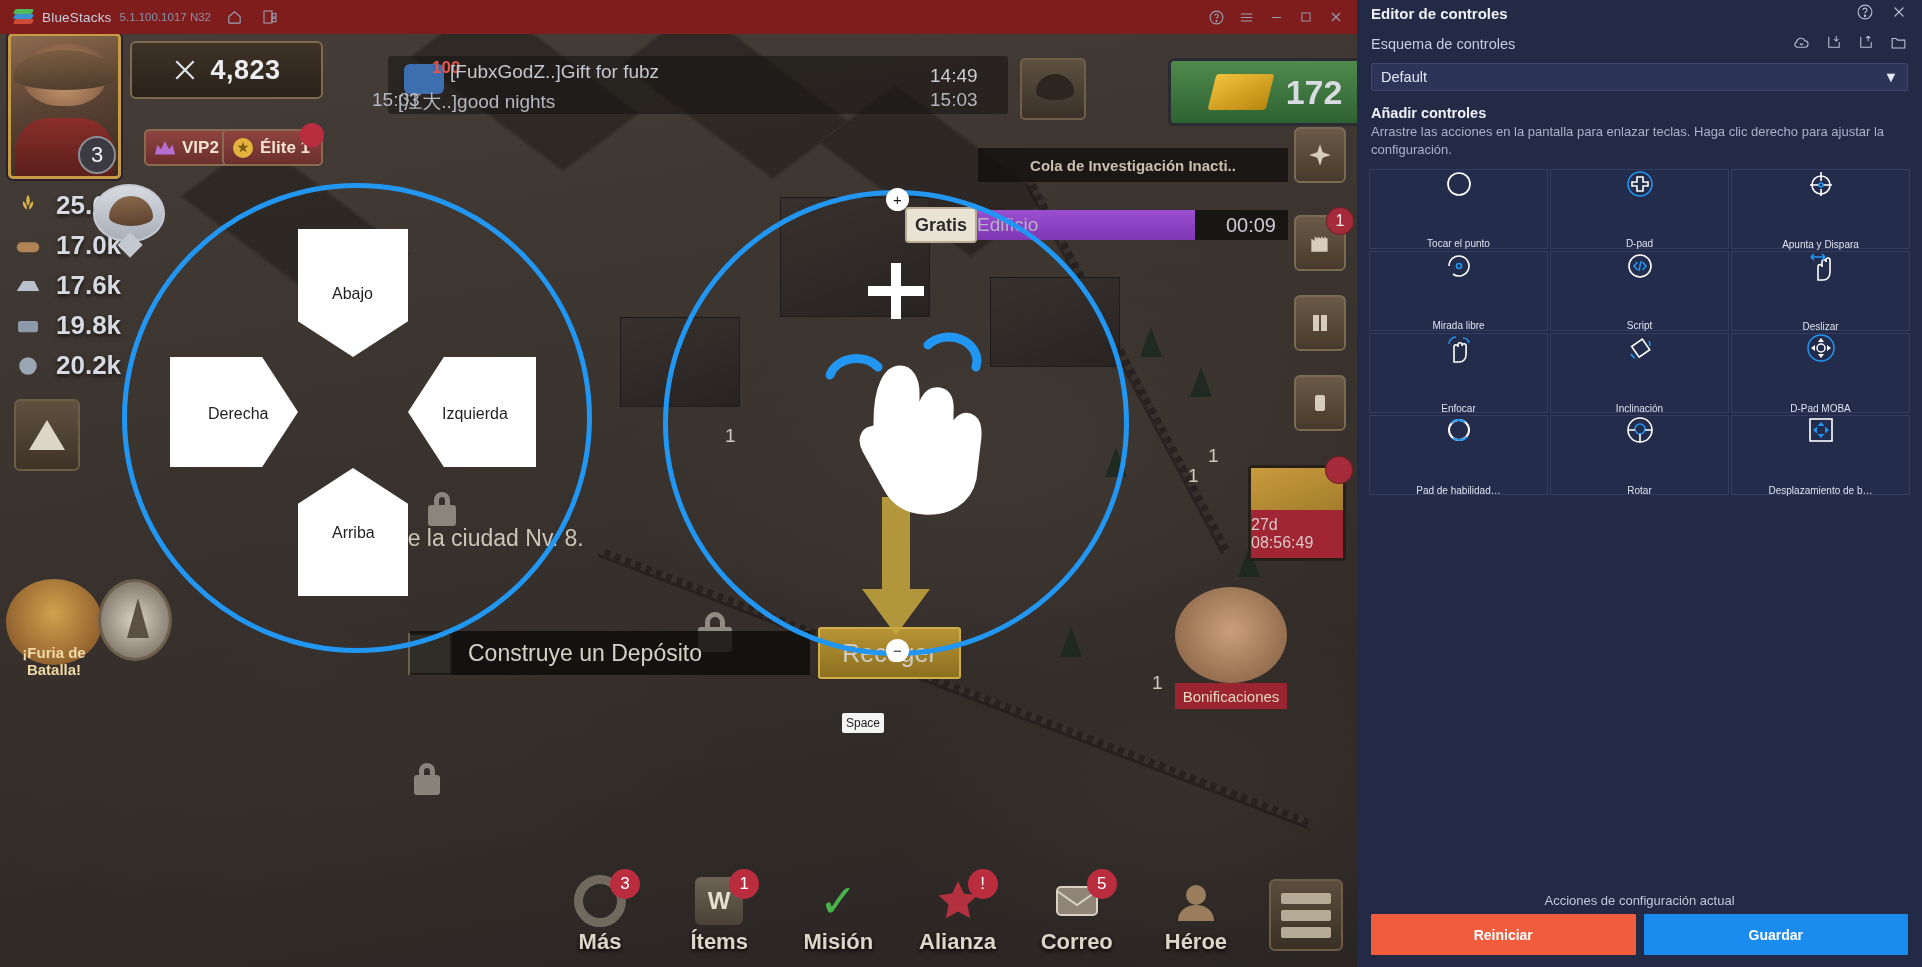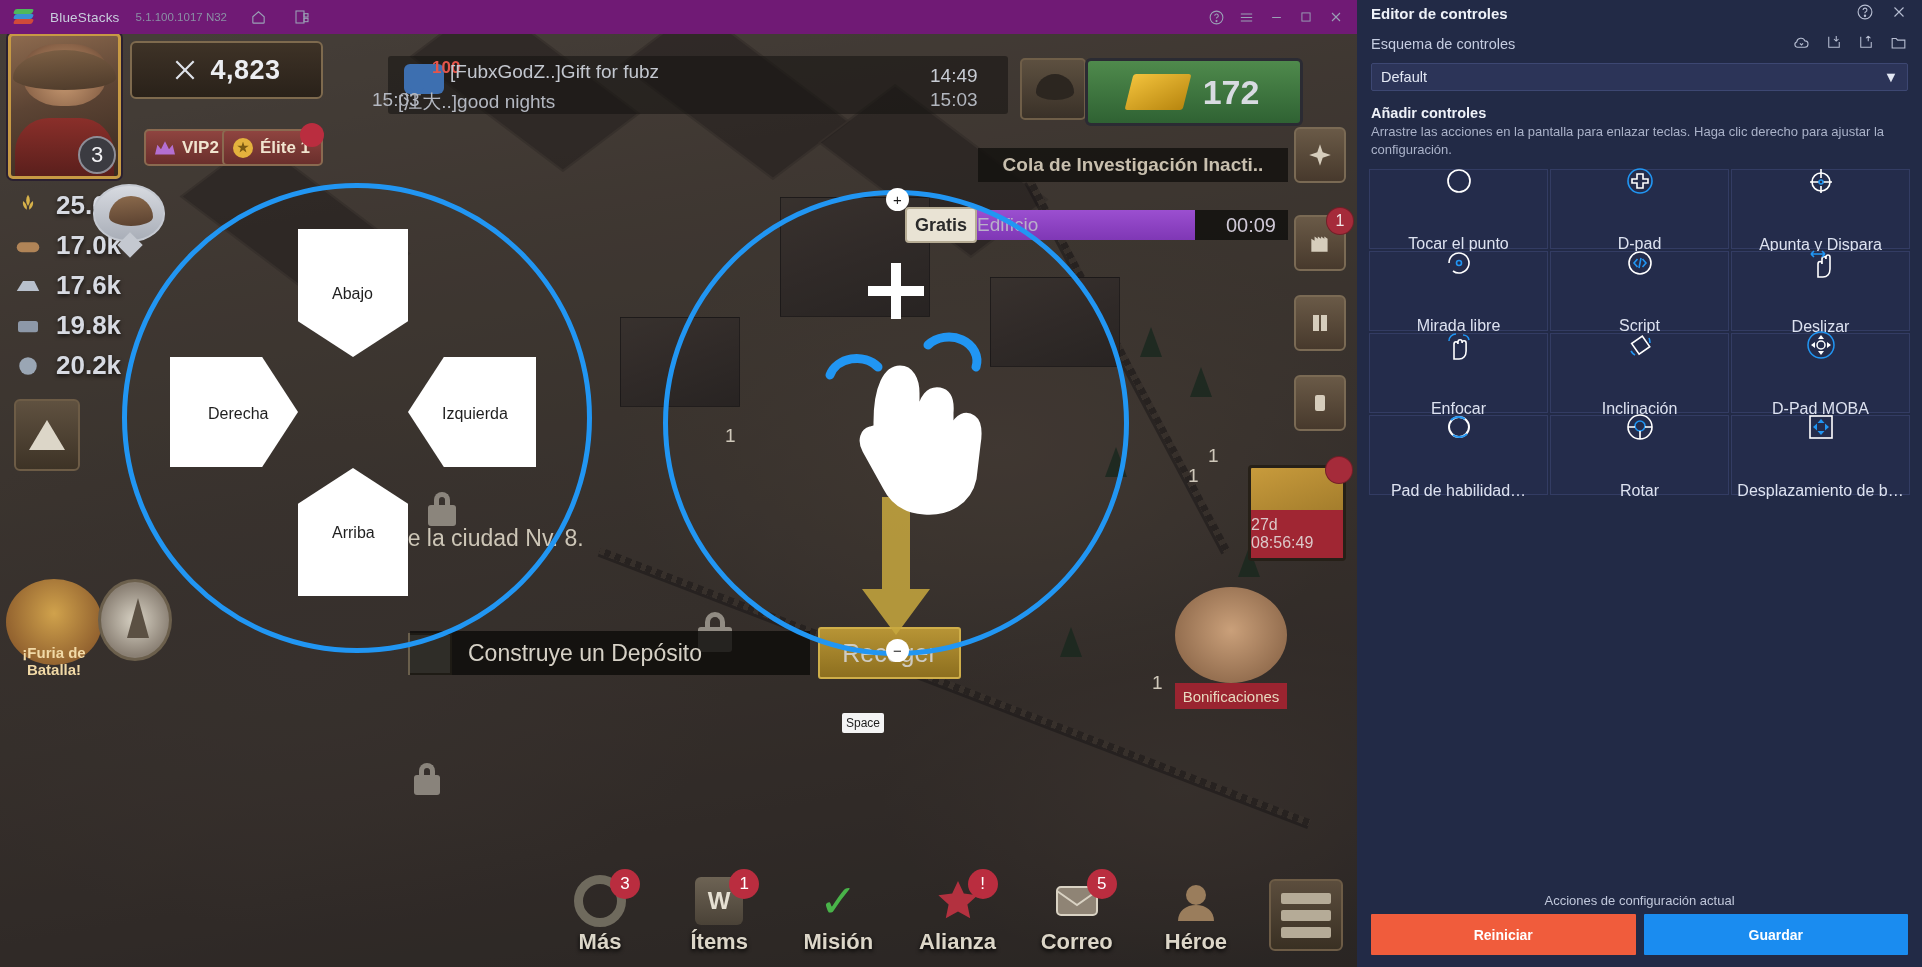--- a/index.html
+++ b/index.html
@@ -4,21 +4,21 @@
 <style>
   html,body{margin:0;padding:0;background:#1b2132;}
   *{box-sizing:border-box;}
   body{width:1922px;height:967px;overflow:hidden;font-family:"Liberation Sans",sans-serif;}
 
   .app{position:relative;width:1922px;height:967px;display:flex;}
 
   
   .bs-window{position:relative;width:1357px;height:967px;background:#151a2b;overflow:hidden;}
 
-  .titlebar{position:relative;height:27px;background:#701a75;display:flex;align-items:center;padding:17px 6px;z-index:40;gap:8px;}
+  .titlebar{position:relative;height:27px;background:#7f1d1d;display:flex;align-items:center;padding:17px 6px;z-index:40;}
   .bs-logo{width:19px;height:17px;position:relative;margin:0 9px 0 8px;}
   .bs-logo i{position:absolute;left:0;width:19px;height:5px;border-radius:2px;display:block;transform:skewX(-22deg);}
   .bs-logo i:nth-child(1){top:0;background:#4fb85c;}
   .bs-logo i:nth-child(2){top:5px;background:#3a8fd4;}
   .bs-logo i:nth-child(3){top:10px;background:#d04a3a;}
   .tb-title{color:#c9cedd;font-size:13.5px;letter-spacing:.2px;}
   .tb-ver{color:#8a90a5;font-size:11.5px;margin-left:8px;}
   .tb-ico{width:26px;height:22px;display:flex;align-items:center;justify-content:center;color:#9aa1b6;margin-left:10px;}
   .tb-right{margin-left:auto;display:flex;align-items:center;}
   .tb-right .tb-ico{margin-left:0;width:30px;}
@@ -88,27 +88,27 @@
   .chat-bub:after{content:"";position:absolute;left:6px;bottom:-8px;border:7px solid transparent;border-top-color:#3d6fb0;}
   .chat-cnt{position:absolute;left:44px;top:2px;color:#e4554b;font-size:17px;font-weight:bold;}
   .chat-t1{position:absolute;left:930px;top:38px;color:#c8ccd4;font-size:19px;}
   .chat-t2{position:absolute;left:930px;top:62px;color:#b2b6be;font-size:19px;}
 
   .sheriff{left:1020px;top:31px;width:66px;height:62px;border:2px solid #6f5e48;border-radius:5px;
       background:linear-gradient(180deg,#5d5040,#3a3128);}
   .sheriff:after{content:"";position:absolute;left:14px;top:14px;width:38px;height:26px;border-radius:50%/70% 70% 30% 30%;
       background:#2c2620;}
 
-  .gold-box{left:1085px;top:31px;width:218px;height:68px;border:3px solid #2b2b33;border-radius:6px;
+  .gold-box{left:1168px;top:31px;width:218px;height:68px;border:3px solid #2b2b33;border-radius:6px;
       background:linear-gradient(180deg,#4f8a4c,#2f6233);display:flex;align-items:center;justify-content:center;gap:16px;}
   .gold-bar{width:58px;height:36px;background:linear-gradient(150deg,#f2c23c,#b8860f);border-radius:3px;transform:skewX(-14deg);}
   .gold-val{color:#d8dbe1;font-size:34px;font-weight:bold;}
 
   .queue-title{left:978px;top:121px;width:310px;height:34px;background:rgba(18,16,14,.8);display:flex;align-items:center;justify-content:center;}
-  .queue-title span{color:#c8bfae;font-size:19px;font-weight:bold;}
+  .queue-title span{color:#c8bfae;font-size:15px;font-weight:bold;}
   .queue-bar{left:905px;top:183px;width:383px;height:30px;background:rgba(18,16,14,.85);display:flex;align-items:center;}
   .queue-fill{position:absolute;left:0;top:0;bottom:0;width:290px;background:linear-gradient(180deg,#9b4fd0,#7f37b5);}
   .queue-lab{position:relative;color:#b9b0c9;font-size:19px;margin-left:72px;}
   .queue-time{position:absolute;right:12px;color:#cfc8d6;font-size:20px;}
   .gratis{left:905px;top:180px;width:72px;height:36px;background:#e9e3d4;border:2px solid #b6ac94;border-radius:4px;
       display:flex;align-items:center;justify-content:center;color:#2b2b2b;font-size:18px;font-weight:bold;z-index:12;}
 
   
   .rail-btn{right:11px;width:52px;height:56px;border:2px solid #7a6a54;border-radius:6px;
       background:linear-gradient(180deg,#6a5a47,#47392c);display:flex;align-items:center;justify-content:center;color:#d6cdbc;}
@@ -203,21 +203,21 @@
   .scheme-sel{height:28px;background:#2c3458;border:1px solid #3d4772;border-radius:2px;display:flex;align-items:center;padding:0 9px;margin-top:2px;}
   .scheme-sel span{font-size:14.5px;color:#e3e8f4;}
   .chev{margin-left:auto;color:#cfd6e8;font-size:11px;}
   .add-t{margin-top:14px;font-size:14.5px;color:#eef1f8;font-weight:bold;}
   .add-d{margin-top:2px;font-size:13px;line-height:1.4;color:#aab2c9;}
 
   .grid{display:grid;grid-template-columns:repeat(3,1fr);gap:2px;margin-top:10px;padding:0 12px;}
   .tile{height:80px;border:1px solid #333c63;background:#242c4b;display:flex;flex-direction:column;
      align-items:center;justify-content:center;gap:5px;padding:4px;}
   .tile-ico{height:34px;display:flex;align-items:center;justify-content:center;}
-  .tile-lab{font-size:16px;color:#dde2f0;text-align:center;line-height:1.15;margin-top:34px;}
+  .tile-lab{font-size:10px;color:#dde2f0;text-align:center;line-height:1.15;margin-top:34px;}
 
   .p-foot{margin-top:auto;padding:0 14px 12px;}
   .foot-lab{text-align:center;font-size:13px;color:#c0c7db;padding:8px 0 6px;}
   .foot-btns{display:flex;gap:8px;}
   .btn{flex:1;height:41px;border:none;border-radius:1px;color:#fff;font-size:14px;font-weight:bold;
      font-family:"Liberation Sans",sans-serif;cursor:pointer;}
   .btn-reset{background:#f05c3c;}
   .btn-save{background:#1a8cf0;}
 </style>
 </head>

